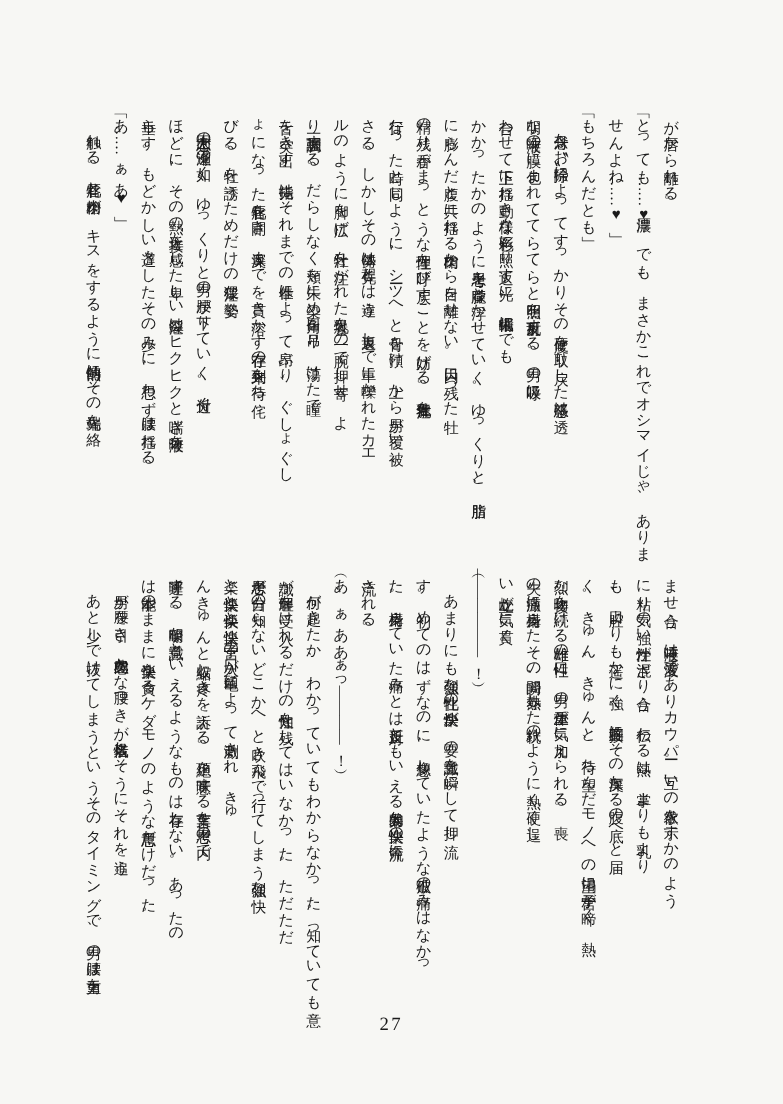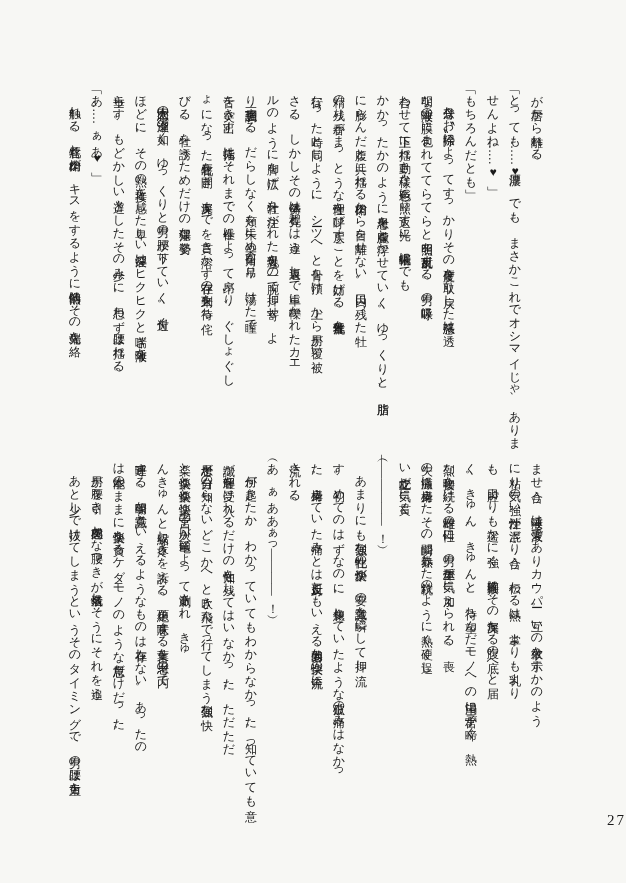--- a/index.html
+++ b/index.html
@@ -42,21 +42,21 @@
     height: 356px;
   }
   .tline {
     white-space: nowrap;
   }
   .page-number {
     position: absolute;
     top: 812px;
     left: 0;
     width: 100%;
-    text-align: right;
+    text-align: center;
     font-family: "Liberation Serif", "DejaVu Serif", serif;
     font-size: 15px;
     letter-spacing: 2px;
     color: #1a1a1a;
   }
 </style>
 </head>
 <body>
 
 <div class="page">

